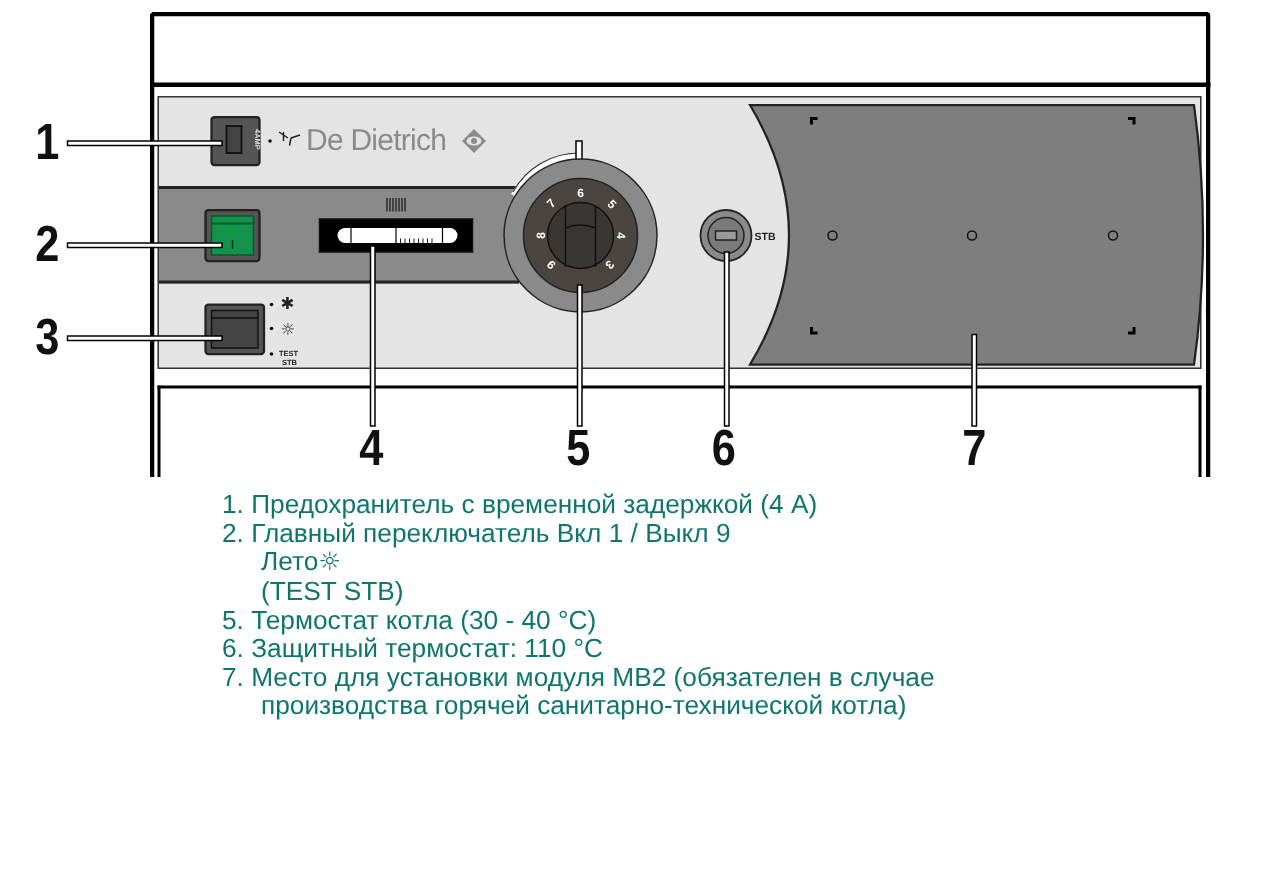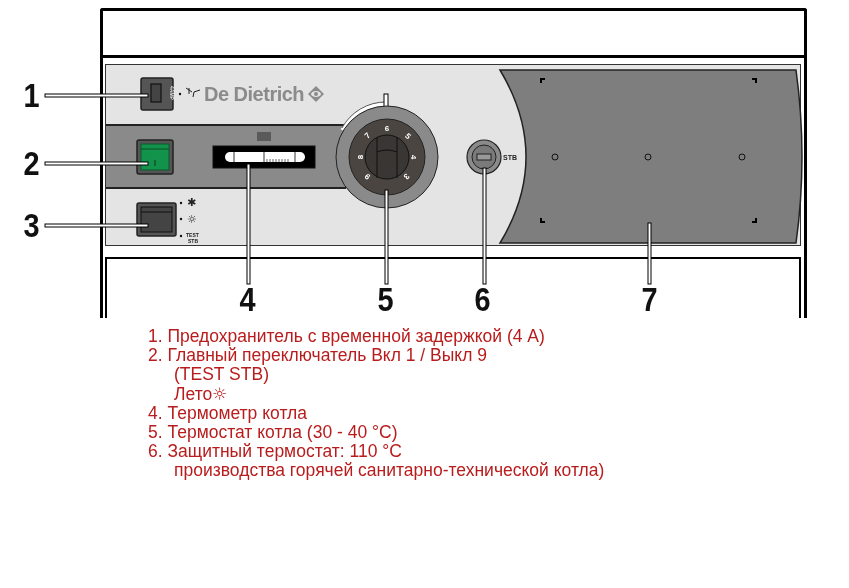--- a/index.html
+++ b/index.html
@@ -4,24 +4,24 @@
 <style>
   html,body{margin:0;padding:0;background:#fff;}
   body{width:849px;height:588px;position:relative;overflow:hidden;font-family:"Liberation Sans",sans-serif;}
   .abs{position:absolute;}
   .frame-outer{left:100px;top:8px;width:707px;height:310px;border:3px solid #000;border-bottom:none;border-radius:3px 3px 0 0;box-sizing:border-box;}
   .frame-topline{left:100px;top:55px;width:707px;height:3px;background:#000;}
   .panel{left:105px;top:64px;width:696px;height:182px;background:#e4e4e4;border:1px solid #333;box-sizing:border-box;}
   .band-dark{left:106px;top:124px;width:240px;height:61px;background:#8a8a8a;border-top:2px solid #222;border-bottom:2px solid #222;}
   .lower-box{left:105px;top:257px;width:696px;height:61px;border:2px solid #000;border-bottom:none;box-sizing:border-box;background:#fff;}
   .callout-num{font-weight:bold;font-size:34px;color:#111;font-family:"Liberation Sans",sans-serif;transform:scaleX(0.85);}
-  .legend{left:148px;top:327px;font-size:17.5px;line-height:19.2px;color:#b91c1c;white-space:nowrap;}
+  .legend{left:148px;top:327px;font-size:17.5px;line-height:19.2px;color:#0f766e;white-space:nowrap;}
   .legend div{height:19.2px;}
   .indent{padding-left:26px;}
-  .logo{font-weight:bold;color:#8b8b8b;font-size:20px;letter-spacing:-0.5px;}
+  .logo{font-weight:normal;color:#8b8b8b;font-size:20px;letter-spacing:-0.5px;}
 </style>
 </head>
 <body>
 
 <div class="abs frame-outer"></div>
 <div class="abs frame-topline"></div>
 <div class="abs panel"></div>
 <div class="abs band-dark"></div>
 <div class="abs lower-box"></div>
 
@@ -133,19 +133,19 @@
 <div class="abs callout-num" style="left:22px;top:144px;">2</div>
 <div class="abs callout-num" style="left:22px;top:206px;">3</div>
 <div class="abs callout-num" style="left:238px;top:280px;">4</div>
 <div class="abs callout-num" style="left:376px;top:280px;">5</div>
 <div class="abs callout-num" style="left:473px;top:280px;">6</div>
 <div class="abs callout-num" style="left:640px;top:280px;">7</div>
 
 <div class="abs legend">
   <div>1. Предохранитель с временной задержкой (4 А)</div>
   <div>2. Главный переключатель Вкл 1 / Выкл 9</div>
+  <div class="indent"><span>Лето</span><span style="font-family:'DejaVu Sans',sans-serif;font-size:17px;">☼</span></div>
   <div class="indent">(TEST STB)</div>
-  <div class="indent"><span>Лето</span><span style="font-family:'DejaVu Sans',sans-serif;font-size:17px;">☼</span></div>
-  <div>4. Термометр котла</div>
   <div>5. Термостат котла (30 - 40 °C)</div>
   <div>6. Защитный термостат: 110 °C</div>
+  <div>7.  Место для установки модуля MB2 (обязателен в случае</div>
   <div class="indent">производства горячей санитарно-технической котла)</div>
 </div>
 
 </body></html>

